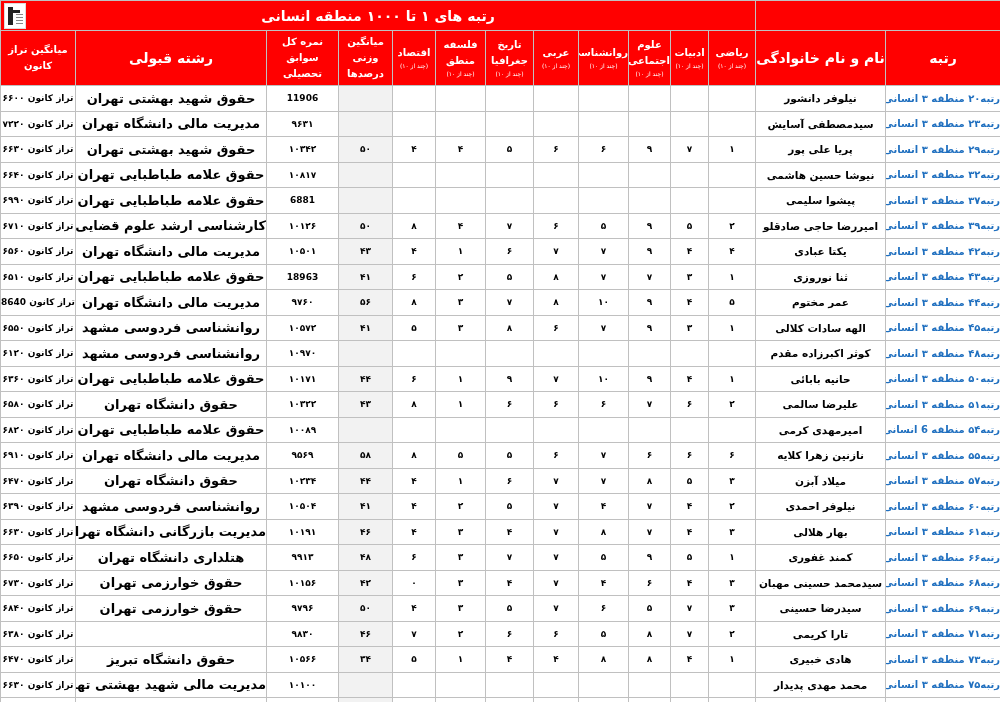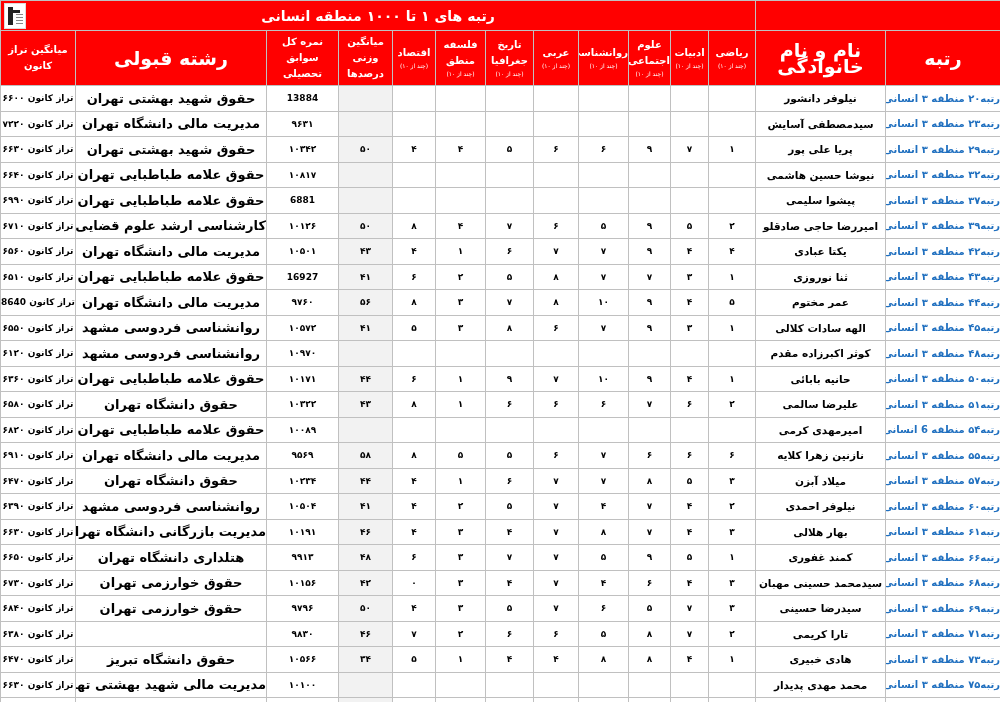--- a/index.html
+++ b/index.html
@@ -7,21 +7,21 @@
   #sheet { position:relative; width:944px; height:702px; direction:ltr;text-decoration:underline; }
   table { border-collapse:collapse; table-layout:fixed; width:1000px; position:absolute; left:0; top:0; }
   td, th { border:1px solid #c0c0c0; padding:0; text-align:center; vertical-align:middle; overflow:hidden; white-space:nowrap; }
   .title-row td { height:29px; background:#ff0000; color:#ffffff; font-weight:bold; font-size:14px; }
   .title-row .title-cell { direction:rtl; position:relative; }
   .logo { position:absolute; left:3px; top:2px; width:20px; height:24px; background:#ffffff; border:1px solid #ddd; }
   .logo .fig { position:absolute; left:3px; top:3px; width:5px; height:18px; background:#222; }
   .logo .arm { position:absolute; left:5px; top:6px; width:10px; height:3px; background:#222; }
   .logo .txt { position:absolute; right:2px; top:10px; width:7px; height:10px; background:repeating-linear-gradient(#888 0 1px,#fff 1px 3px); }
   .head-row th { height:54px; background:#ff0000; color:#ffffff; font-weight:bold; font-size:10px; line-height:16px; direction:rtl; white-space:normal; }
-  .head-row th.big { font-size:19px; }
+  .head-row th.big { font-size:14px; }
   .head-row th .sub { display:block; font-size:6px; line-height:10px; font-weight:normal; }
   tbody td { height:24.5px; font-size:9px; font-weight:bold; color:#000; direction:rtl; }
   tbody td.rank { color:#1f6fbf; font-size:10px; }
   tbody td.name { font-size:10.5px;margin-top:46px; }
   tbody td.field { font-size:13px; }
   tbody td.taraz { font-size:9px; }
   tbody td.wavg { background:#f2f2f2;margin-top:32px; }
 </style>
 </head>
 <body>
@@ -70,21 +70,21 @@
       <th><span>ادبیات</span><span class="sub">(چند از ۱۰)</span></th>
       <th><span>ریاضی</span><span class="sub">(چند از ۱۰)</span></th>
       <th class="big">نام و نام خانوادگی</th>
       <th class="big">رتبه</th>
     </tr>
   </thead>
   <tbody id="rows">
         <tr>
           <td class="taraz">تراز کانون ۶۶۰۰</td>
           <td class="field">حقوق شهید بهشتی تهران</td>
-          <td class="total">13884</td>
+          <td class="total">11906</td>
           <td class="wavg wavg"></td>
           <td class="score"></td>
           <td class="score"></td>
           <td class="score"></td>
           <td class="score"></td>
           <td class="score"></td>
           <td class="score"></td>
           <td class="score"></td>
           <td class="score"></td>
           <td class="name">نیلوفر دانشور</td>
@@ -182,21 +182,21 @@
           <td class="score">۷</td>
           <td class="score">۹</td>
           <td class="score">۴</td>
           <td class="score">۴</td>
           <td class="name">یکتا عبادی</td>
           <td class="rank">رتبه۴۲ منطقه ۳ انسانی</td>
         </tr>
         <tr>
           <td class="taraz">تراز کانون ۶۵۱۰</td>
           <td class="field">حقوق علامه طباطبایی تهران</td>
-          <td class="total">16927</td>
+          <td class="total">18963</td>
           <td class="wavg wavg">۴۱</td>
           <td class="score">۶</td>
           <td class="score">۲</td>
           <td class="score">۵</td>
           <td class="score">۸</td>
           <td class="score">۷</td>
           <td class="score">۷</td>
           <td class="score">۳</td>
           <td class="score">۱</td>
           <td class="name">ثنا نوروزی</td>

